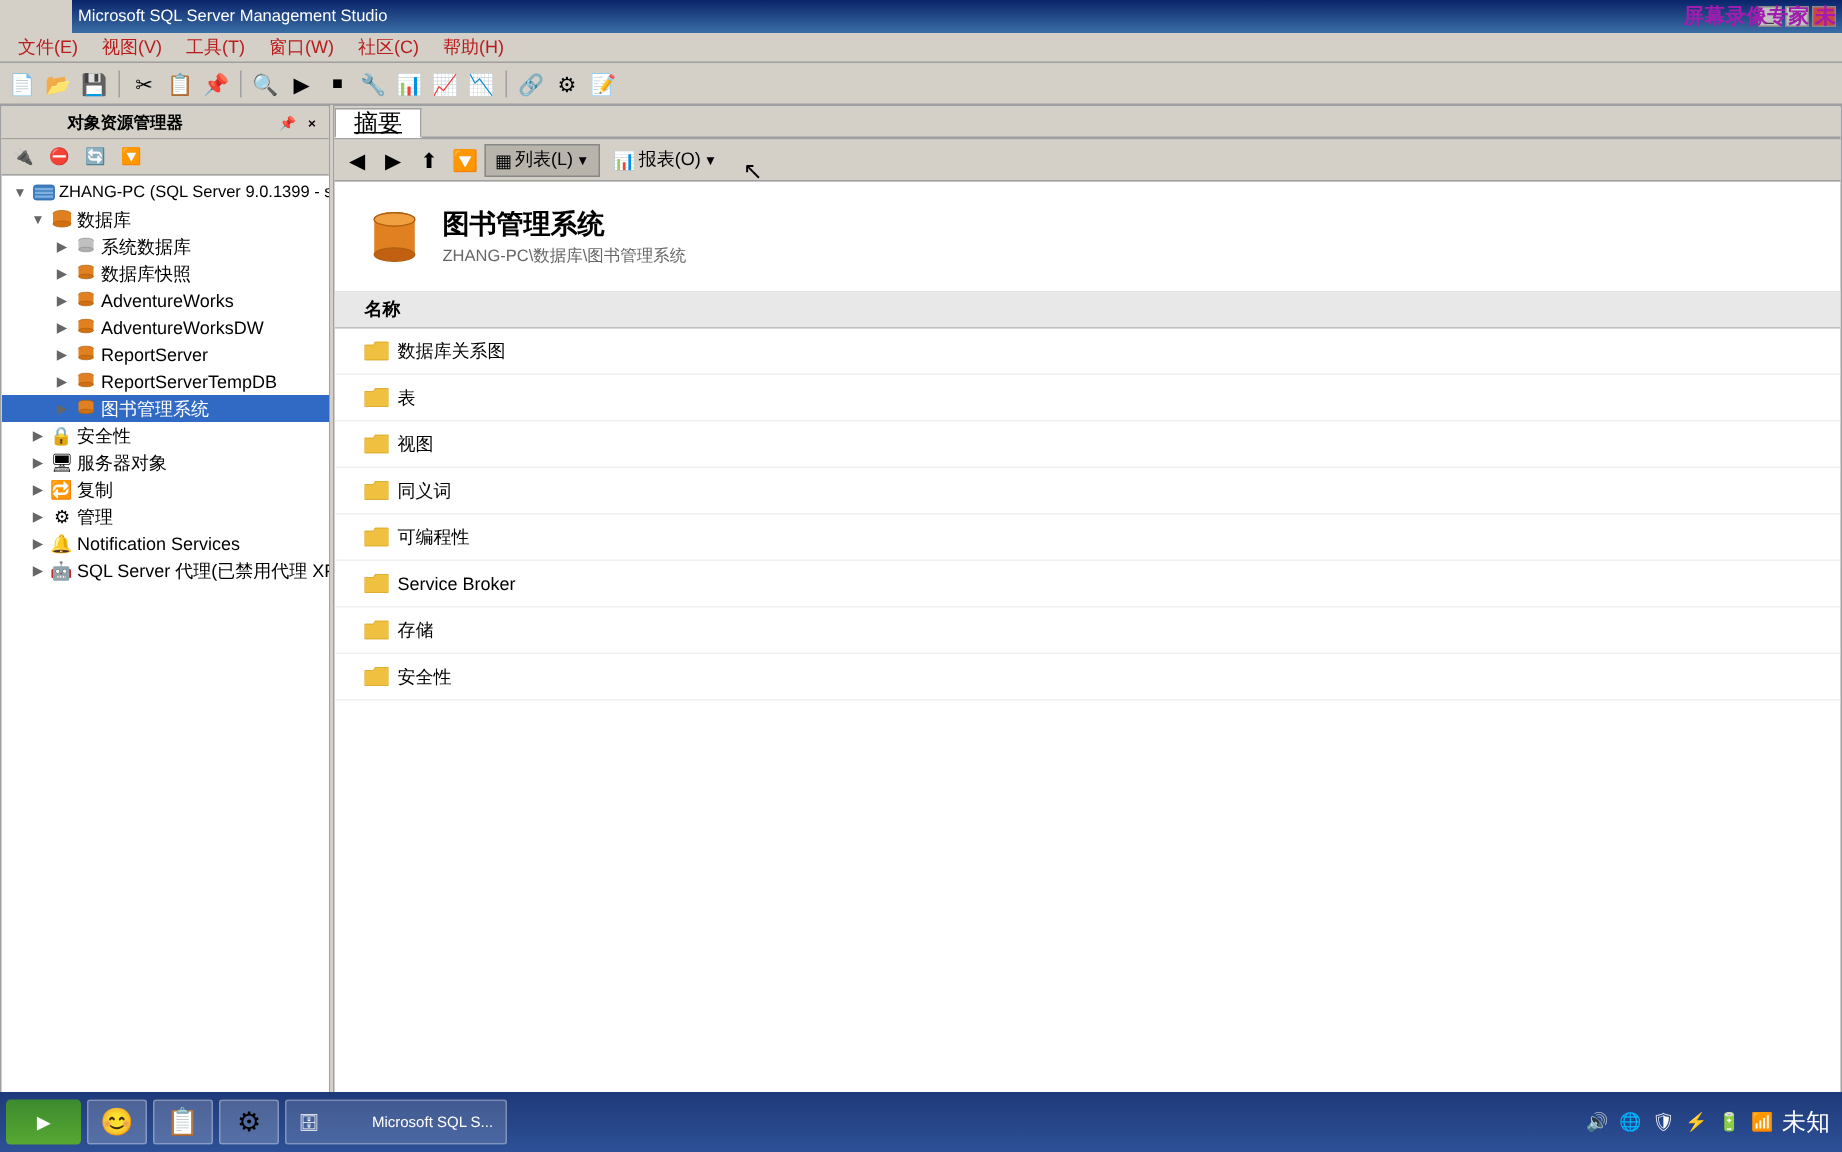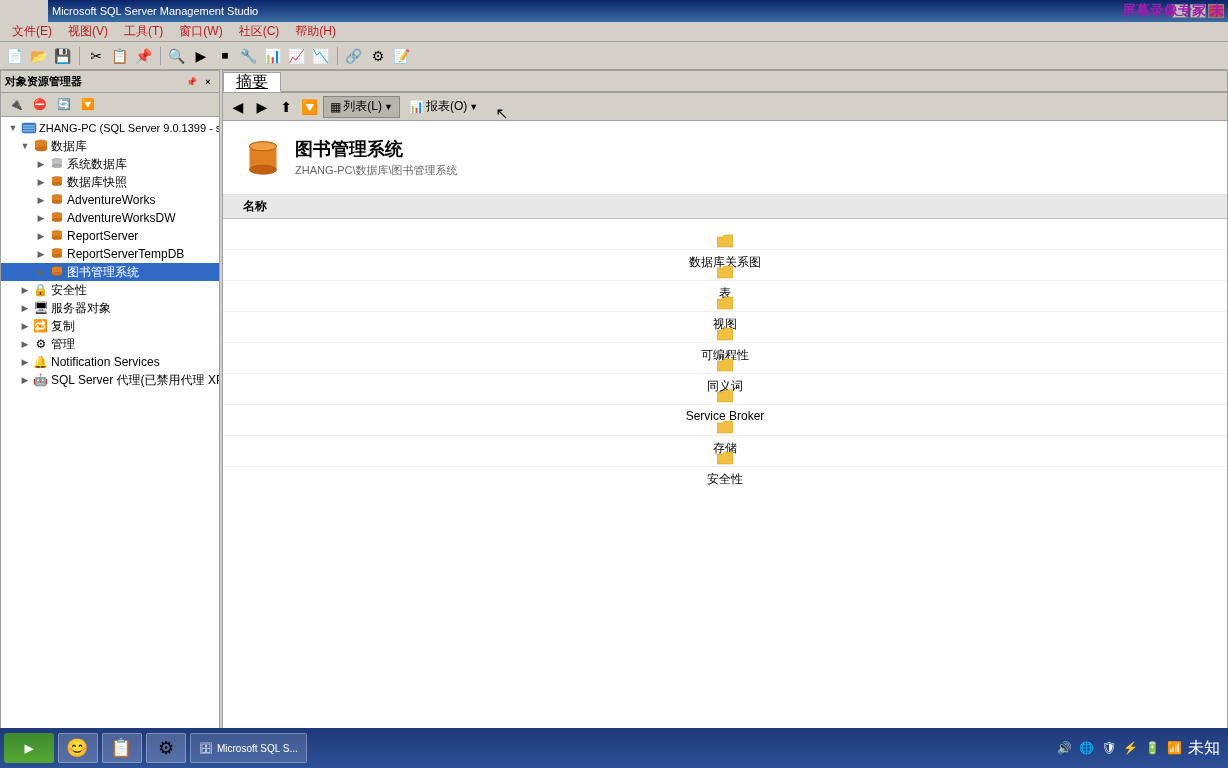--- a/index.html
+++ b/index.html
@@ -120,20 +120,21 @@
       height: 22px;
       display: flex;
       align-items: center;
       padding: 0 4px;
       border-bottom: 1px solid #a0a0a0;
       font-size: 11px;
       font-weight: bold;
     }
     .panel-title {
       flex: 1;
+      margin-left: 40px;
     }
     .panel-controls {
       display: flex;
       gap: 2px;
     }
     .panel-btn {
       width: 14px;
       height: 14px;
       background: #d4d0c8;
       border: 1px solid transparent;
@@ -305,21 +306,20 @@
     }
     .list-item {
       display: flex;
       align-items: center;
       height: 22px;
       padding: 15px 20px;
       gap: 6px;
       border-bottom: 1px solid #f0f0f0;
       cursor: pointer;
       font-size: 12px;
-      flex-direction: column;
     }
     .folder-icon {
       width: 16px;
       height: 14px;
       display: inline-flex;
       align-items: center;
       justify-content: center;
     }
 
     
@@ -689,29 +689,29 @@
           </svg>
         </span>
         <span>视图</span>
       </div>
       <div class="list-item">
         <span class="folder-icon">
           <svg width="16" height="14" viewBox="0 0 16 14">
             <path d="M0,3 L6,3 L7,1 L16,1 L16,13 L0,13 Z" fill="#f0c040" stroke="#d4a010" stroke-width="0.5"></path>
           </svg>
         </span>
-        <span>可编程性</span>
+        <span>同义词</span>
       </div>
       <div class="list-item">
         <span class="folder-icon">
           <svg width="16" height="14" viewBox="0 0 16 14">
             <path d="M0,3 L6,3 L7,1 L16,1 L16,13 L0,13 Z" fill="#f0c040" stroke="#d4a010" stroke-width="0.5"></path>
           </svg>
         </span>
-        <span>同义词</span>
+        <span>可编程性</span>
       </div>
       <div class="list-item">
         <span class="folder-icon">
           <svg width="16" height="14" viewBox="0 0 16 14">
             <path d="M0,3 L6,3 L7,1 L16,1 L16,13 L0,13 Z" fill="#f0c040" stroke="#d4a010" stroke-width="0.5"></path>
           </svg>
         </span>
         <span>Service Broker</span>
       </div>
       <div class="list-item">
@@ -747,21 +747,21 @@
     <span style="font-size:18px;">😊</span>
   </div>
   <div class="taskbar-item">
     <span style="font-size:18px;">📋</span>
   </div>
   <div class="taskbar-item">
     <span style="font-size:18px;">⚙</span>
   </div>
   <div class="taskbar-app">
     <span>🗄</span>
-    <span style="font-size:10px;">Microsoft SQL S...</span>
+    <span style="font-size:10px;margin-left:31px;">Microsoft SQL S...</span>
   </div>
   <div class="taskbar-spacer"></div>
   <div class="taskbar-tray">
     <div class="tray-icon">🔊</div>
     <div class="tray-icon">🌐</div>
     <div class="tray-icon">🛡</div>
     <div class="tray-icon">⚡</div>
     <div class="tray-icon">🔋</div>
     <div class="tray-icon">📶</div>
     <div class="tray-time" style="font-size:16px;color:white;margin-left:0;">未知</div>

